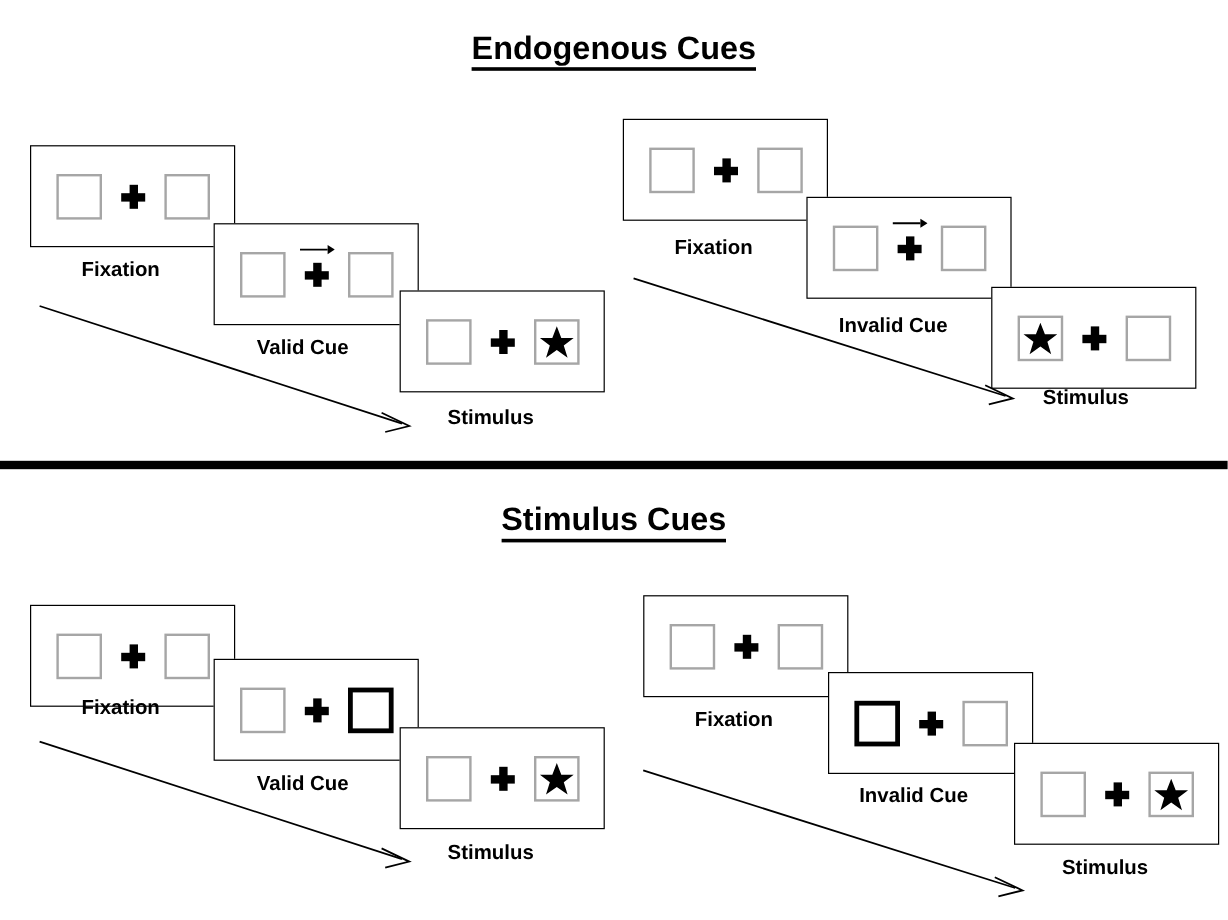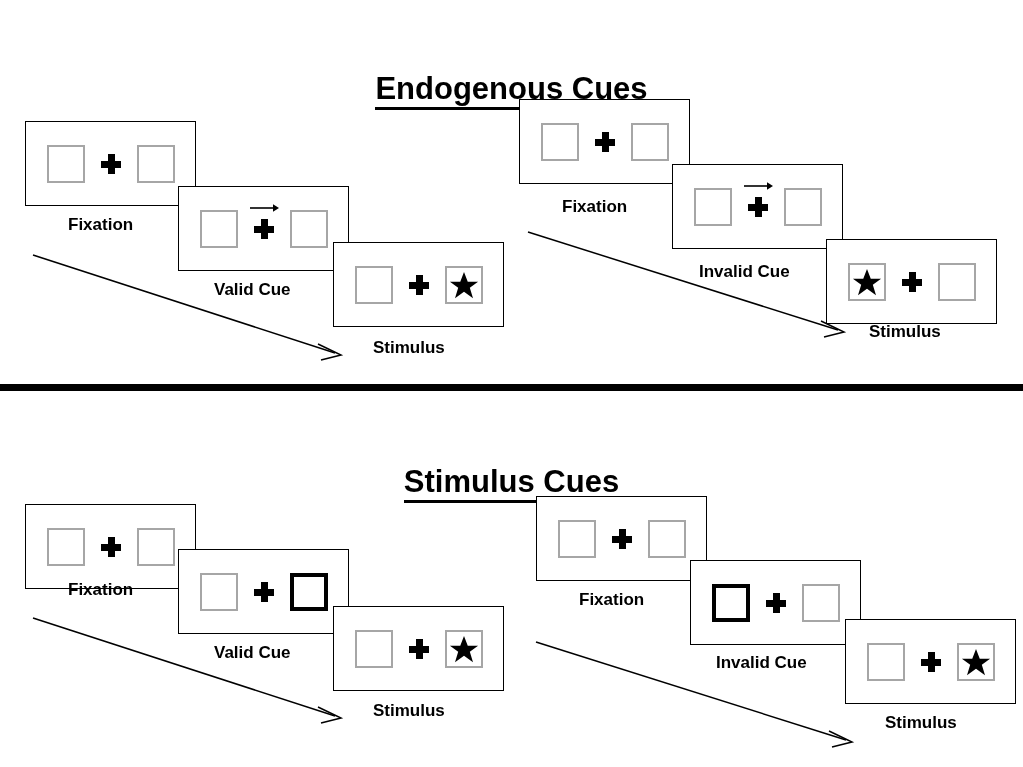--- a/index.html
+++ b/index.html
@@ -15,24 +15,23 @@
     font-family: "Liberation Sans", sans-serif;
     color: #000000;
   }
 
   
   .section-title {
     position: absolute;
     width: 100%;
     left: 0;
     text-align: center;
-    font-size: 31px;
+    font-size: 27px;
     font-weight: bold;
     letter-spacing: 0px;
-    margin-top: 46px;
   }
   .section-title span {
     border-bottom: 3px solid #000;
     padding-bottom: 1px;
   }
   #title-endogenous { top: 25px; }
   #title-exogenous  { top: 418px; }
 
   
   .divider {

